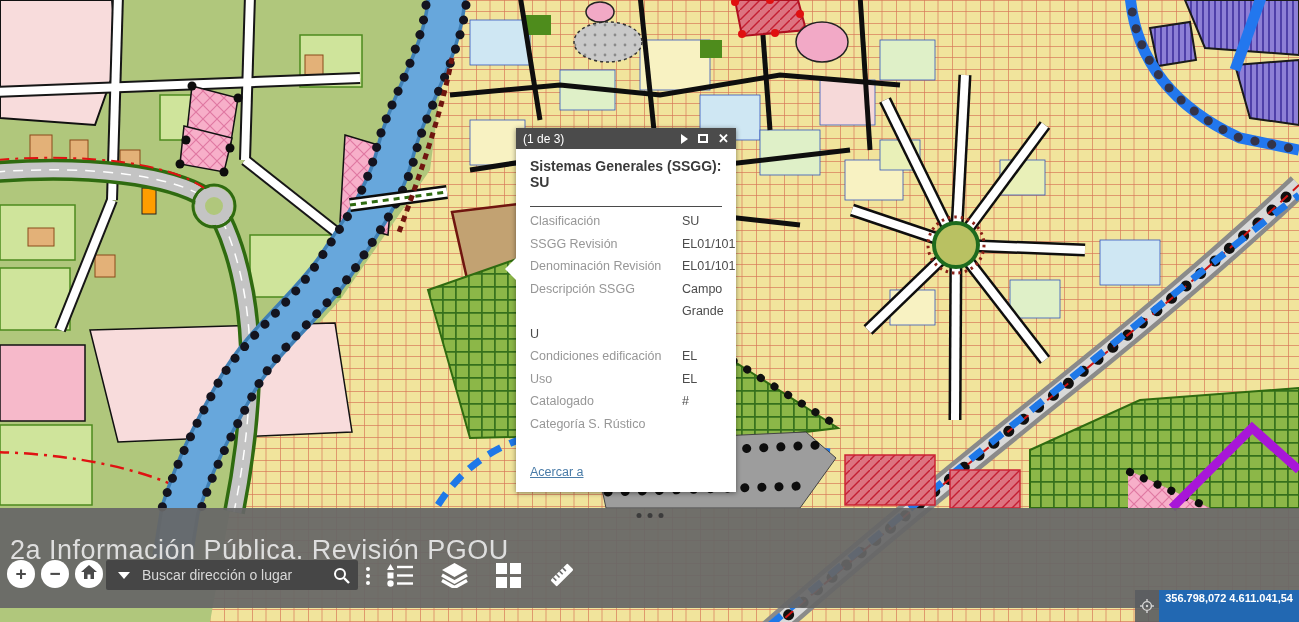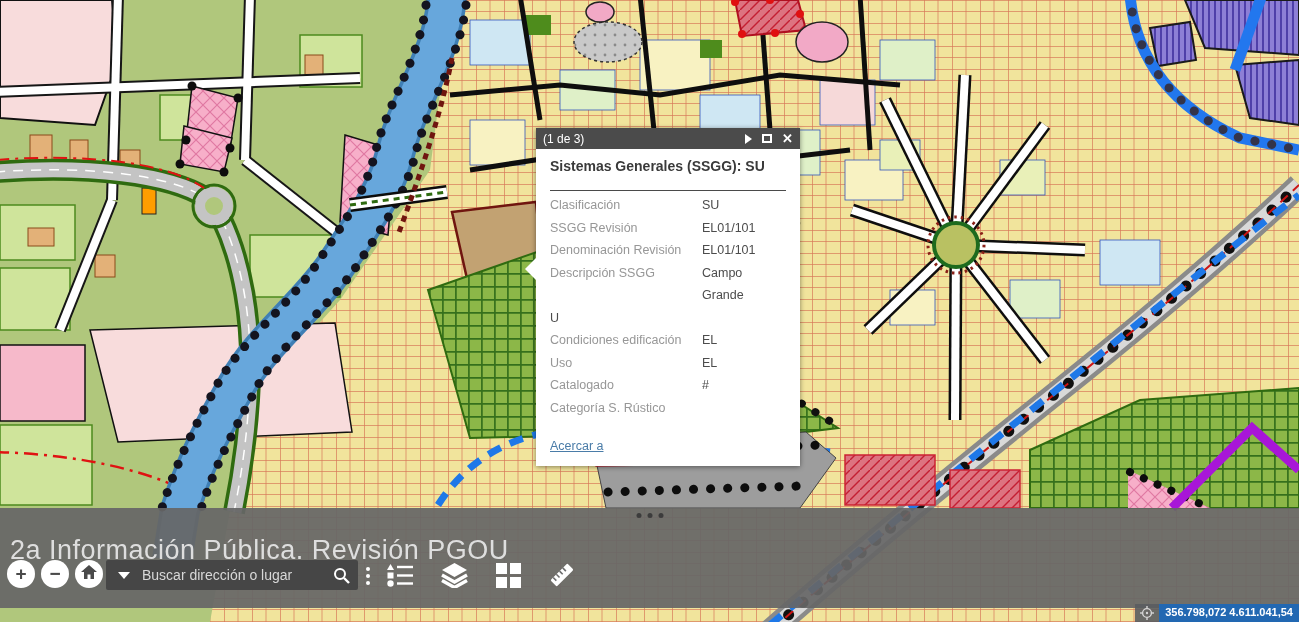--- a/index.html
+++ b/index.html
@@ -6,38 +6,38 @@
     --popup-header-bg:#4b4b4b; --bar-bg:#6d6d6d; --coords-bg:#2268b2;
     --link-color:#4a7ca8; --label-color:#979797; --value-color:#4c4c4c;
   }
   *{box-sizing:border-box;margin:0;padding:0}
   html,body{width:1299px;height:622px;overflow:hidden;background:#ddd;
     font-family:"Liberation Sans",sans-serif}
   #stage{position:relative;width:1299px;height:622px;overflow:hidden}
   #map-svg{position:absolute;left:0;top:0;width:1299px;height:622px;display:block}
 
   
-  .popup{position:absolute;left:536px;top:128px;width:264px;
+  .popup{position:absolute;left:516px;top:128px;width:220px;
     box-shadow:0 1px 5px rgba(0,0,0,.45);z-index:20}
   .popup-header{height:21px;background:var(--popup-header-bg);color:#fff;
     font-size:12px;display:flex;align-items:center;padding:0 7px}
   .popup-pager{flex:1}
   .popup-header .hbtn{color:#fff;margin-left:10px;cursor:pointer;display:flex;align-items:center}
   .next-tri{width:0;height:0;border-top:5px solid transparent;border-bottom:5px solid transparent;
     border-left:7px solid #fff}
   .max-sq{width:10px;height:9px;border:2px solid #fff}
   .close-x{font-size:13px;font-weight:bold;line-height:1}
   .popup-body{background:#fff;padding:9px 14px 12px}
   .popup-title{font-size:14px;font-weight:bold;color:#3a3a3a;padding-bottom:16px;
     border-bottom:1px solid #4a4a4a}
   .attr-rows{margin-top:3px}
   .attr-row{display:flex;line-height:22.5px;font-size:12.5px}
   .attr-label{flex:0 0 152px;color:var(--label-color)}
   .attr-value{color:var(--value-color)}
-  .zoomto{display:inline-block;margin-top:20px;font-size:12.5px;color:var(--link-color);
+  .zoomto{display:inline-block;margin-top:30px;font-size:12.5px;color:var(--link-color);
     text-decoration:underline;cursor:pointer}
   .popup-pointer{position:absolute;left:-11px;top:130px;width:0;height:0;
     border-top:11px solid transparent;border-bottom:11px solid transparent;
     border-right:11px solid #fff}
 
   
   .bottom-bar{position:absolute;left:0;top:508px;width:1299px;height:100px;
     background:rgba(102,102,102,.93);z-index:30}
   .drag-handle{position:absolute;top:1px;left:50%;transform:translateX(-50%);
     display:flex;gap:6px;padding:4px;cursor:pointer}
@@ -60,21 +60,21 @@
   .mag-btn{width:34px;height:100%;background:transparent;border:none;cursor:pointer;
     display:flex;align-items:center;justify-content:center}
   .dots-btn{position:absolute;left:360px;top:3px;width:16px;height:26px;background:transparent;
     border:none;cursor:pointer;display:flex;flex-direction:column;align-items:center;
     justify-content:center;gap:3px}
   .dots-btn i{width:4px;height:4px;border-radius:50%;background:#fff}
   .icon-btn{position:absolute;top:1px;width:28px;height:28px;background:transparent;border:none;
     cursor:pointer;padding:0;display:flex;align-items:center;justify-content:center}
 
   
-  .coords{position:absolute;right:0;bottom:0;height:18px;display:flex;z-index:40;align-items:stretch}
+  .coords{position:absolute;right:0;bottom:0;height:32px;display:flex;z-index:40;align-items:stretch}
   .coords-btn{width:24px;background:rgba(90,92,96,.9);border:none;cursor:pointer;
     display:flex;align-items:center;justify-content:center;padding:0}
   .coords-text{background:var(--coords-bg);color:#fff;font-size:11px;font-weight:bold;
     line-height:17px;padding:0 6px;white-space:nowrap}
 </style>
 </head>
 <body>
 
 <div id="stage">
 

